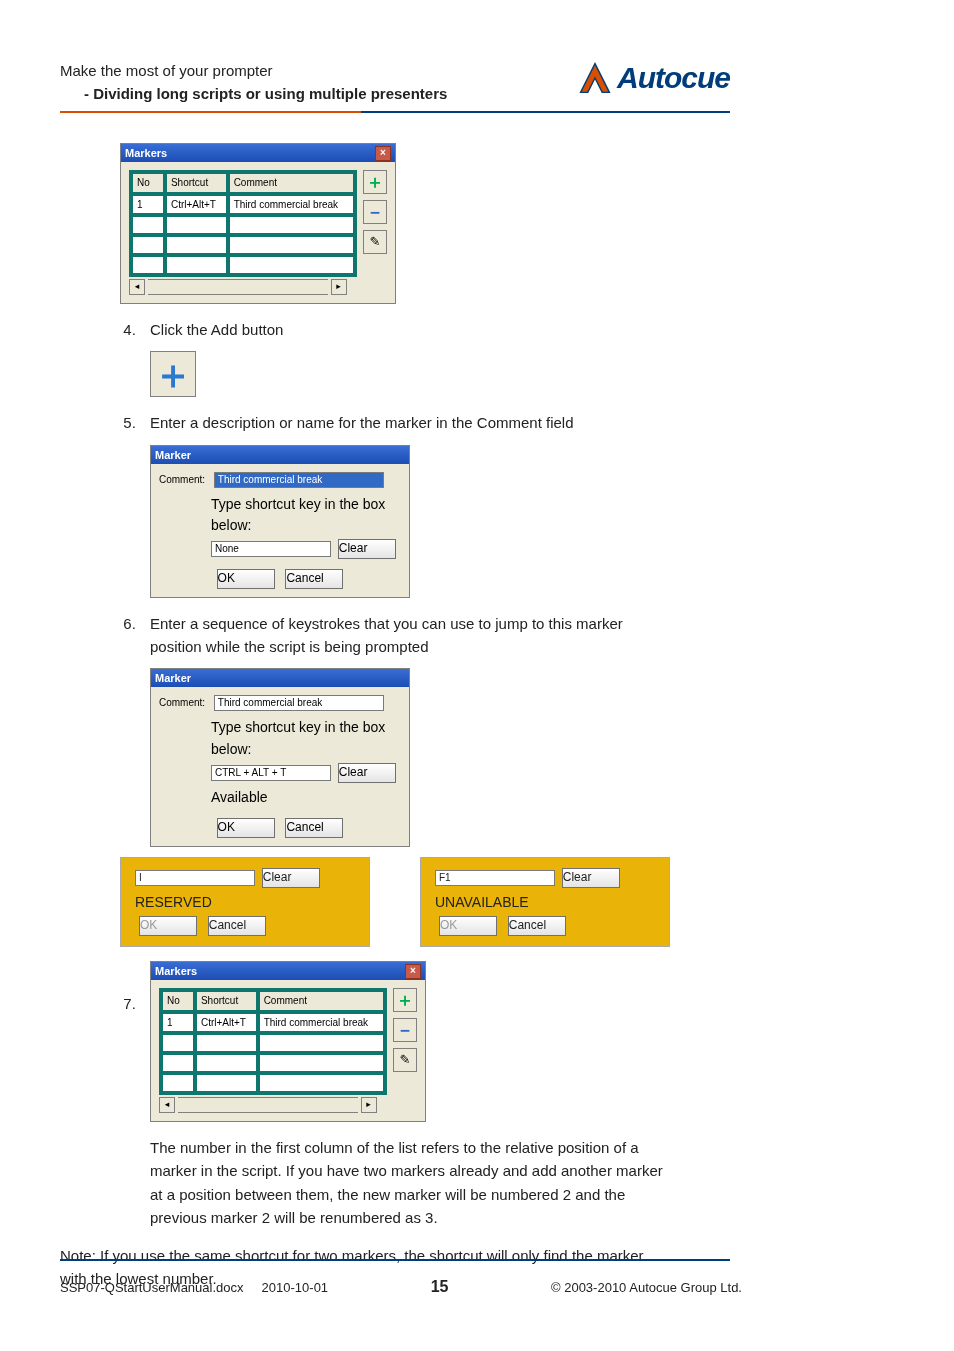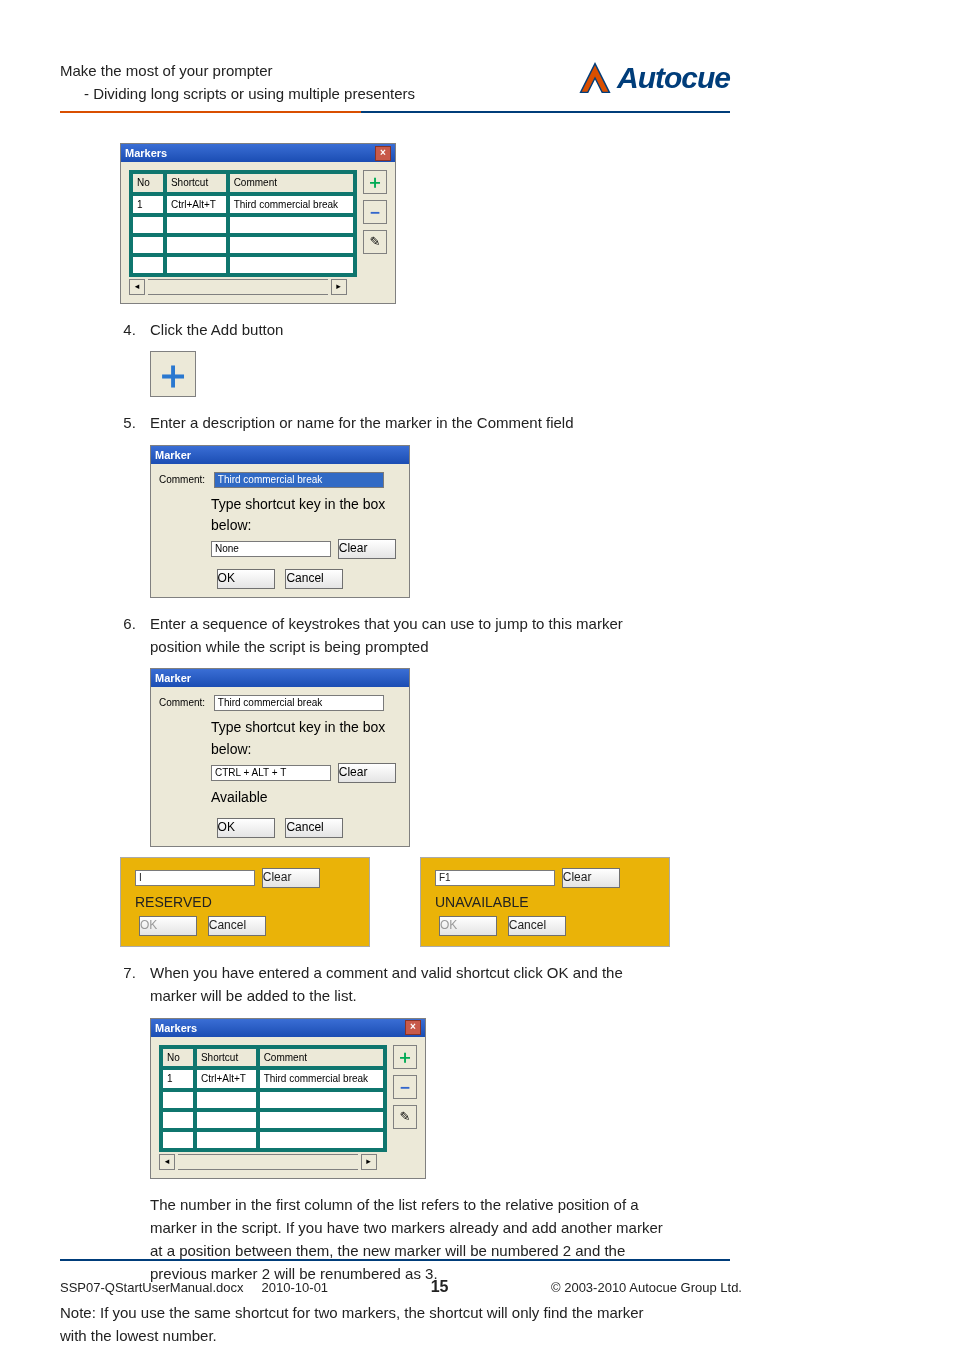--- a/index.html
+++ b/index.html
@@ -1,21 +1,21 @@
 <!DOCTYPE html>
 <html><head>
 <meta charset="utf-8">
 <style>
   @page { size: 954px 1351px; margin: 0; }
   html, body { margin: 0; padding: 0; width: 954px; height: 1351px; font-family: "Century Gothic", "Futura", "Trebuchet MS", Arial, sans-serif; color: #222; background: #fff; }
   .page { position: relative; width: 790px; height: 1351px; box-sizing: border-box; padding: 60px 60px 40px 60px; }
   
   .hdr { display: flex; justify-content: space-between; align-items: flex-start; }
   .hdr-left { font-size: 15px; line-height: 1.5; }
-  .hdr-left .line2 { padding-left: 24px; }
+  .hdr-left .line2 { padding-left: 24px; font-weight: bold; }
   .logo { display: flex; align-items: center; gap: 4px; font-weight: 900; font-style: italic; font-size: 30px; color: #003d7a; letter-spacing: -1px; }
   .logo svg { width: 36px; height: 36px; }
   .accent-bar { height: 2px; background: linear-gradient(to right, #d94f00 0 45%, #003d7a 45% 100%); margin: 6px 0 30px 0; }
   
   .content { margin-left: 60px; margin-right: 60px; font-size: 15px; line-height: 1.55; }
   ol.steps { list-style: decimal; margin: 0; padding: 0 0 0 20px; }
   ol.steps > li { margin: 14px 0 10px 0; padding-left: 10px; }
   .fig { margin: 10px 0 10px 0; }
   .note { font-size: 15px; margin: 10px 0 6px -60px; }
   
@@ -214,21 +214,20 @@
         <span class="lblsmall">UNAVAILABLE</span>
         <div class="btnrow">
           <span class="winbtn disabled">OK</span>
           <span class="winbtn">Cancel</span>
         </div>
       </div>
     </div>
 
     <ol class="steps" start="7">
       <li>
-        <span>When you have entered a comment and valid shortcut click OK and the marker will be added to the list.</span>
         <div class="fig">
           <div class="dlg" style="width:274px;">
             <div class="titlebar">
               <span>Markers</span>
               <span class="x">×</span>
             </div>
             <div class="body" style="display:flex; align-items:flex-start;">
               <div>
                 <table class="grid">
                   <tbody>

